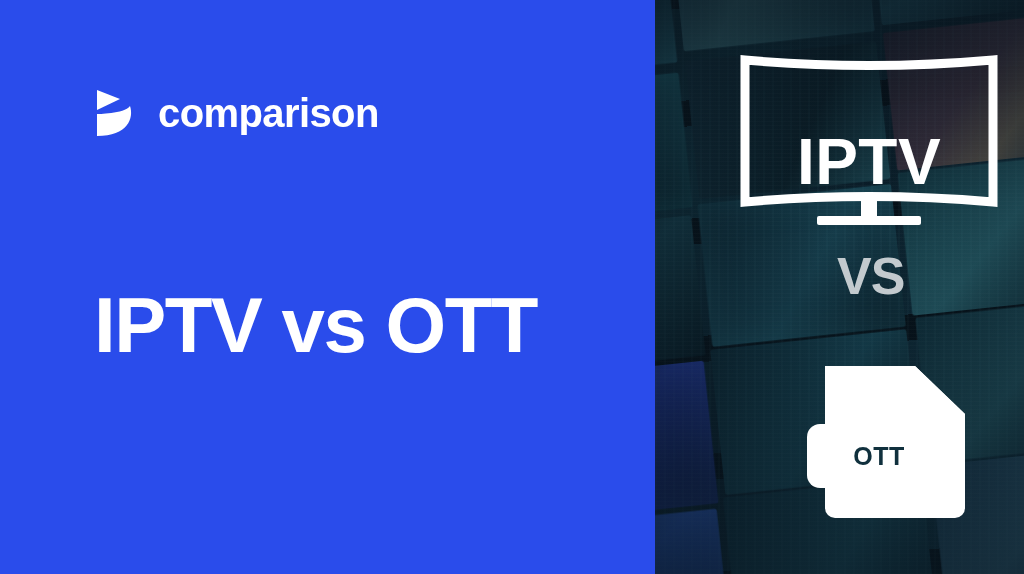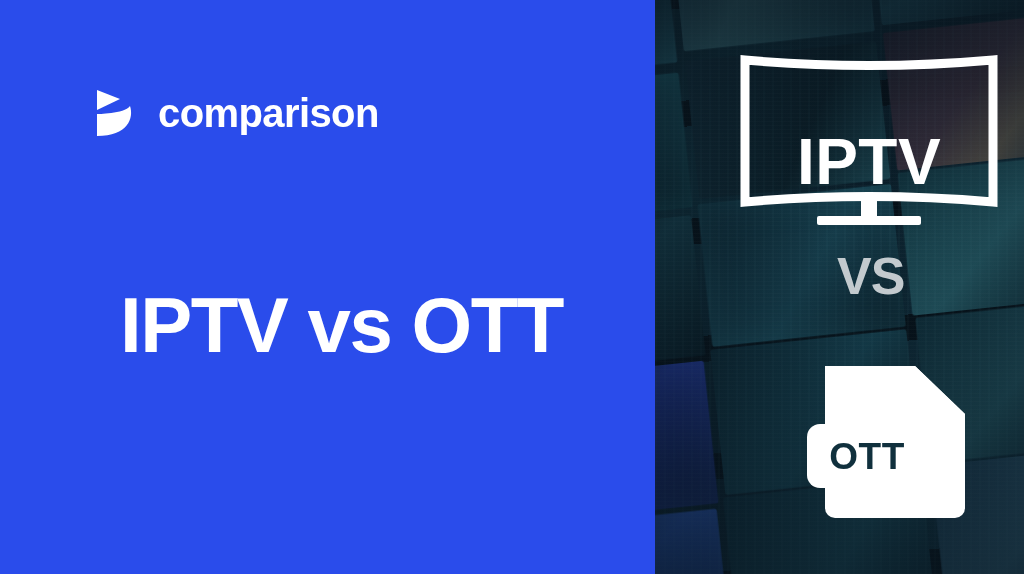--- a/index.html
+++ b/index.html
@@ -49,21 +49,20 @@
   .headline {
     position:absolute;
     left:66px; top:286px;
     color:#ffffff;
     font-size:78px;
     font-weight:bold;
     letter-spacing:-1.5px;
     line-height:1;
     white-space:nowrap;
     font-family:"Liberation Sans", sans-serif;
-    margin-left:26px;
   }
 
   
   .right-panel {
     position:relative;
     width:397px; height:574px;
     flex:0 0 397px;
     overflow:hidden;
     background:#0d1822;
   }
@@ -190,27 +189,27 @@
   }
 
   
   .file-graphic {
     position:absolute;
     left:148px; top:356px;
     width:172px; height:172px;
   }
   .file-label {
     position:absolute;
-    left:12px; top:72px;
+    left:24px; top:72px;
     width:104px; height:56px;
     display:flex;
     align-items:center;
     justify-content:center;
     color:#10303d;
-    font-size:37px;
+    font-size:25px;
     font-weight:bold;
     letter-spacing:0.5px;
     line-height:1;
     font-family:"Liberation Sans", sans-serif;
   }
 </style>
 </head>
 <body>
 
 <div class="banner">

